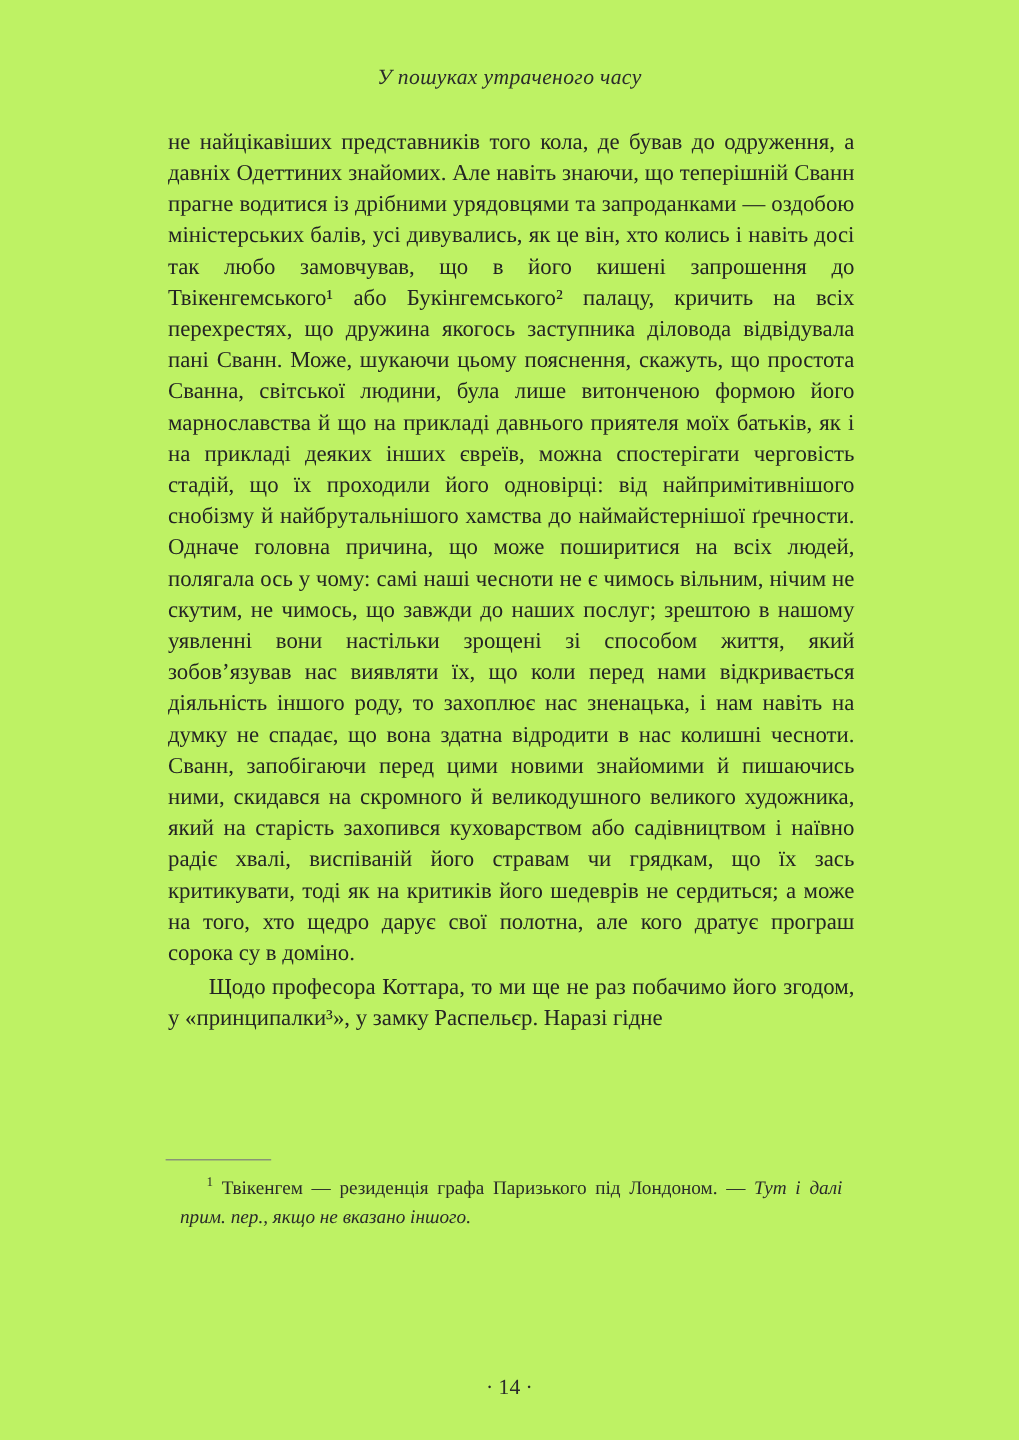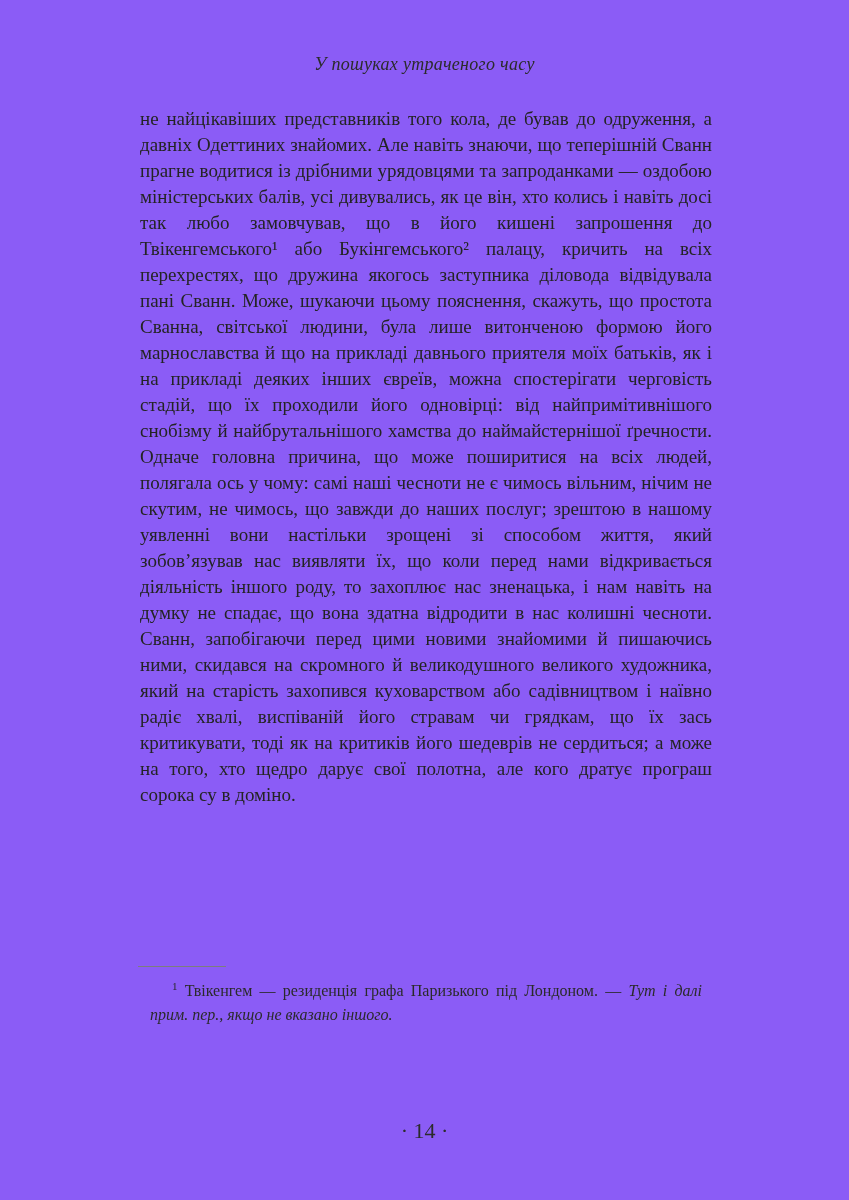--- a/index.html
+++ b/index.html
@@ -9,21 +9,21 @@
     height: 1200px;
     background: #fcfcfa;
     font-family: "Liberation Serif", serif;
     color: #242424;
   }
   .page {
     position: relative;
     width: 849px;
     height: 1200px;
     overflow: hidden;
-    background: #8b5cf6;
+    background: #bef264;
     text-decoration: underline;
   }
   .running-head {
     position: absolute;
     top: 54px;
     left: 0;
     width: 100%;
     text-align: center;
     font-style: italic;
     font-size: 18px;
@@ -64,37 +64,38 @@
   }
   .footnote { text-indent: 22px; margin: 12px; }
   .footnote sup {
     font-size: 11px;
     line-height: 0;
     vertical-align: super;
   }
   .italic { font-style: italic; }
   .page-number {
     position: absolute;
-    top: 1118px;
+    top: 1146px;
     left: 0;
     width: 100%;
     text-align: center;
-    font-size: 22px;
+    font-size: 18px;
     color: #2b2b2b;
   }
 </style>
 </head>
 <body>
 
 <div class="page">
 
   <div class="running-head">У пошуках утраченого часу</div>
 
   <div class="body-text">
     <p>не найцікавіших представників того кола, де бував до одруження, а давніх Одеттиних знайомих. Але навіть знаючи, що теперішній Сванн прагне водитися із дрібними урядовцями та запроданками — оздобою міністерських балів, усі дивувались, як це він, хто колись і навіть досі так любо замовчував, що в його кишені запрошення до Твікенгемського¹ або Букінгемського² палацу, кричить на всіх перехрестях, що дружина якогось заступника діловода відвідувала пані Сванн. Може, шукаючи цьому пояснення, скажуть, що простота Сванна, світської людини, була лише витонченою формою його марнославства й що на прикладі давнього приятеля моїх батьків, як і на прикладі деяких інших євреїв, можна спостерігати черговість стадій, що їх проходили його одновірці: від найпримітивнішого снобізму й найбрутальнішого хамства до наймайстернішої ґречности. Одначе головна причина, що може поширитися на всіх людей, полягала ось у чому: самі наші чесноти не є чимось вільним, нічим не скутим, не чимось, що завжди до наших послуг; зрештою в нашому уявленні вони настільки зрощені зі способом життя, який зобов’язував нас виявляти їх, що коли перед нами відкривається діяльність іншого роду, то захоплює нас зненацька, і нам навіть на думку не спадає, що вона здатна відродити в нас колишні чесноти. Сванн, запобігаючи перед цими новими знайомими й пишаючись ними, скидався на скромного й великодушного великого художника, який на старість захопився куховарством або садівництвом і наївно радіє хвалі, виспіваній його стравам чи грядкам, що їх зась критикувати, тоді як на критиків його шедеврів не сердиться; а може на того, хто щедро дарує свої полотна, але кого дратує програш сорока су в доміно.</p>
+    <p class="indented">Щодо професора Коттара, то ми ще не раз побачимо його згодом, у «принципалки³», у замку Распельєр. Наразі гідне</p>
   </div>
 
   <div class="footnotes">
     <div class="fn-rule"></div>
 
     <p class="footnote"><sup>1</sup> <span>Твікенгем — резиденція графа Паризького під Лондоном. — </span><span class="italic">Тут і далі прим. пер., якщо не вказано іншого.</span></p>
 
 
   </div>
 

